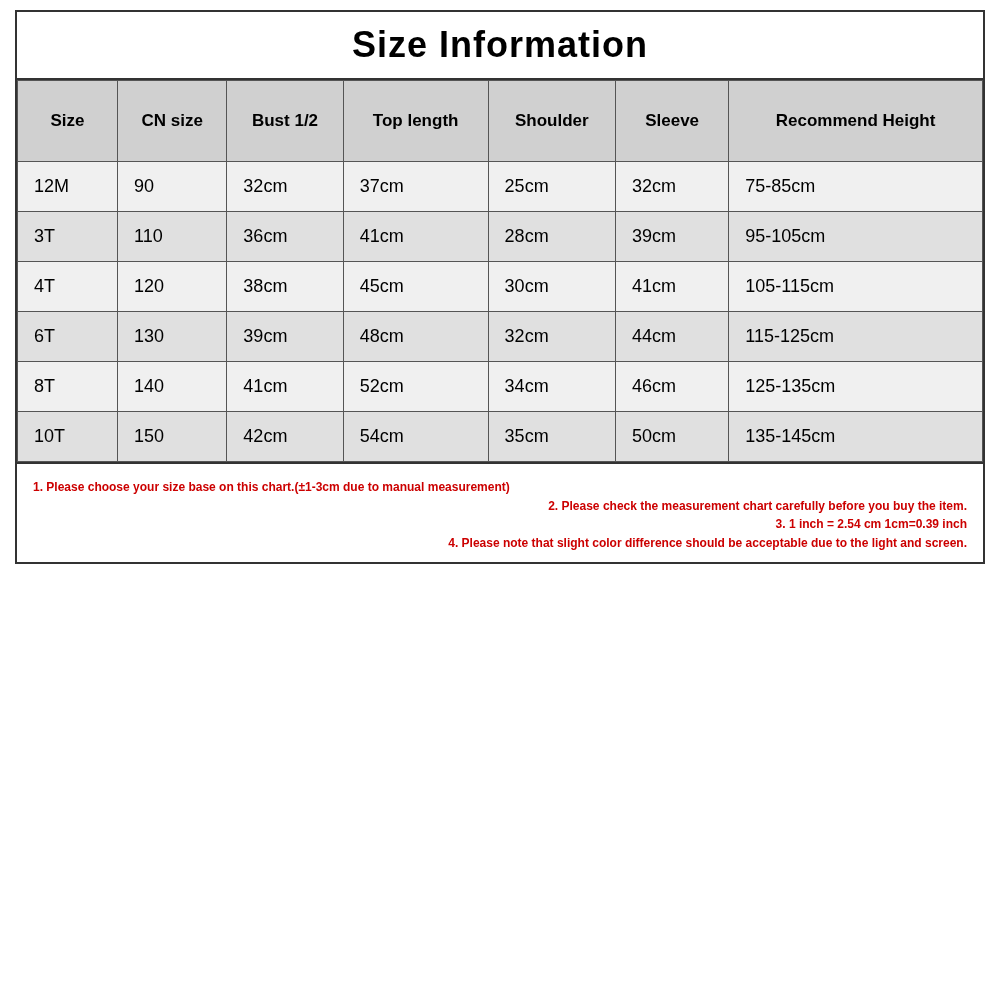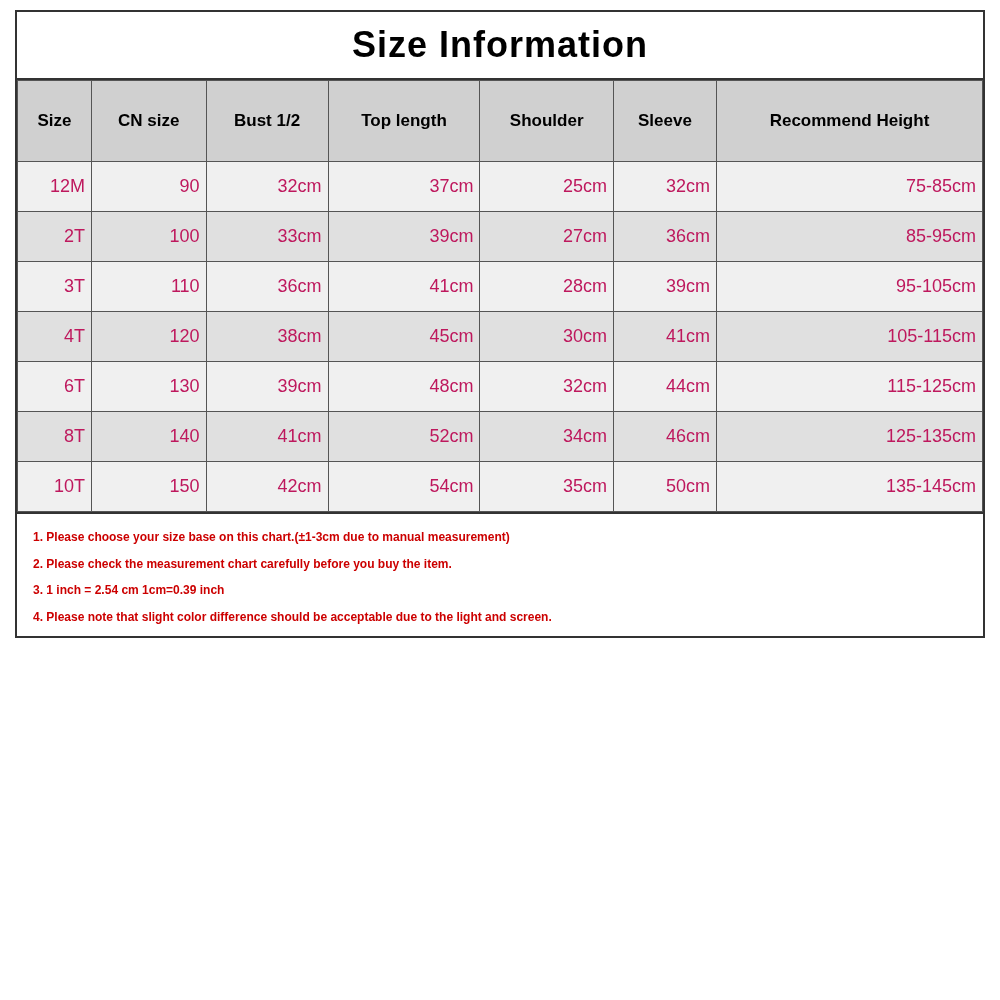--- a/index.html
+++ b/index.html
@@ -59,42 +59,43 @@
     tbody tr {
       background: #f0f0f0;
     }
 
     tbody tr:nth-child(even) {
       background: #e0e0e0;
     }
 
     tbody td {
       border: 1px solid #555;
-      padding: 14px 6px;
+      padding: 14px 16px;
       font-size: 18px;
-      color: #be185d;
-      text-align: right;
+      color: #000000;
+      text-align: left;
     }
 
     .notes-section {
       border: 2px solid #333;
       border-top: none;
       padding: 14px 16px 10px 16px;
       background: #fff;
     }
 
     .notes-section p {
       font-size: 12px;
       color: #cc0000;
       line-height: 1.55;
       font-weight: bold;
     }
 
     .notes-section p + p {
-      margin-top: 8px;
+      margin-top: 0;
+      text-align: right;
     }
   </style>
 </head>
 <body>
 
 <div class="container">
 
   <div class="title-section">
     <h1>Size Information</h1>
   </div>
@@ -114,29 +115,20 @@
       </thead>
       <tbody>
       <tr>
             <td>12M</td>
             <td>90</td>
             <td>32cm</td>
             <td>37cm</td>
             <td>25cm</td>
             <td>32cm</td>
             <td>75-85cm</td>
-          </tr>
-          <tr>
-            <td>2T</td>
-            <td>100</td>
-            <td>33cm</td>
-            <td>39cm</td>
-            <td>27cm</td>
-            <td>36cm</td>
-            <td>85-95cm</td>
           </tr>
           <tr>
             <td>3T</td>
             <td>110</td>
             <td>36cm</td>
             <td>41cm</td>
             <td>28cm</td>
             <td>39cm</td>
             <td>95-105cm</td>
           </tr>

